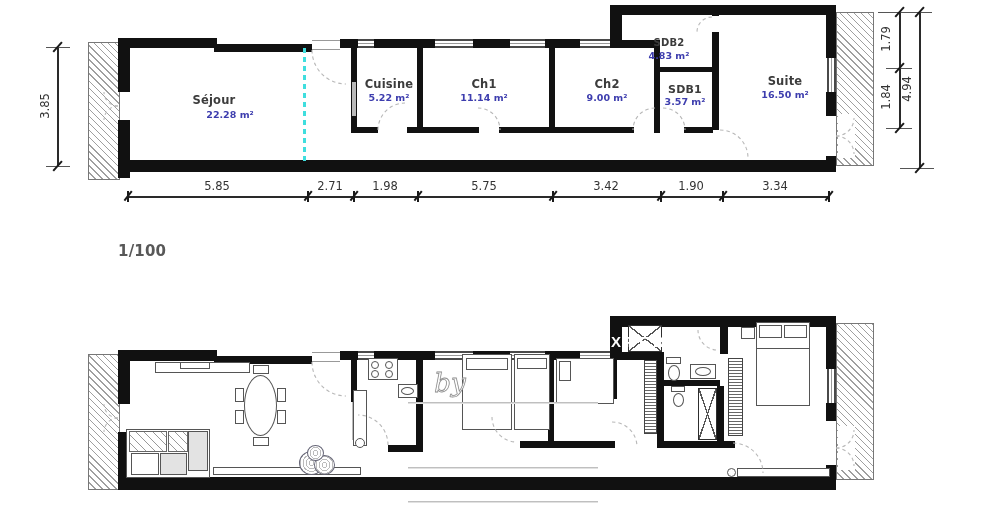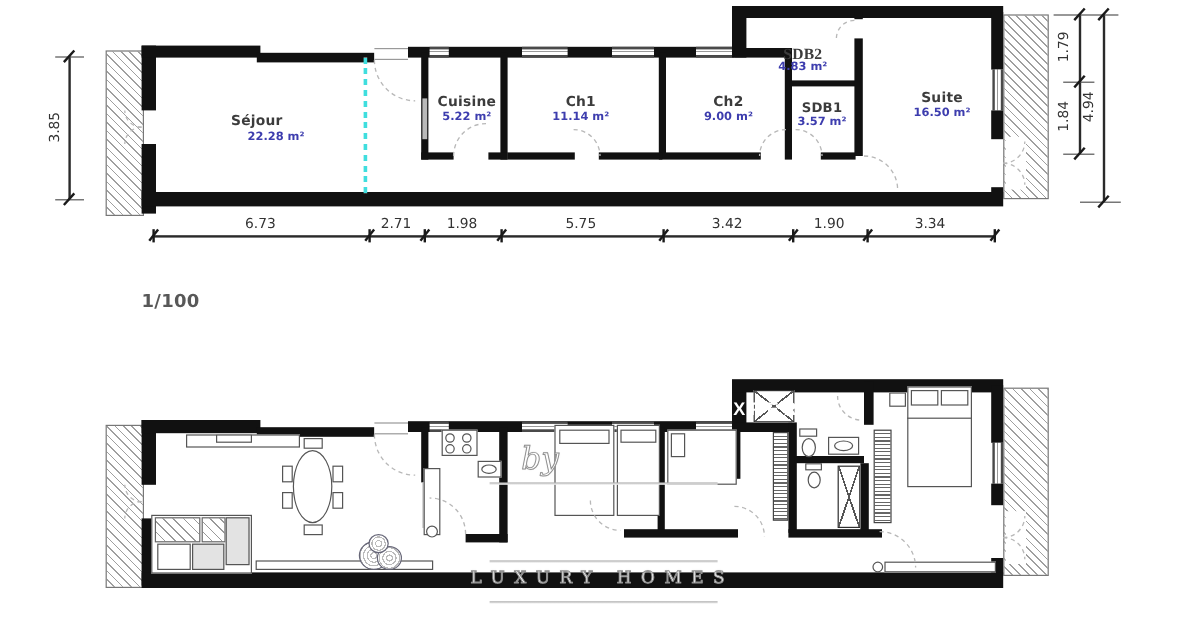--- a/index.html
+++ b/index.html
@@ -99,37 +99,37 @@
   <div class="cyan" style="left:303px;top:48px;height:113px;"></div>
 
   <div class="lbl" style="left:159px;top:93px;">Séjour</div>
   <div class="area" style="left:175px;top:109px;text-align:center;">22.28 m²</div>
   <div class="lbl" style="left:334px;top:77px;">Cuisine</div>
   <div class="area" style="left:334px;top:92px;">5.22 m²</div>
   <div class="lbl" style="left:429px;top:77px;">Ch1</div>
   <div class="area" style="left:429px;top:92px;">11.14 m²</div>
   <div class="lbl" style="left:552px;top:77px;">Ch2</div>
   <div class="area" style="left:552px;top:92px;">9.00 m²</div>
-  <div class="lbl" style="left:614px;top:37px;font-size:13px;font-family:Liberation Serif, serif;">SDB2</div>
+  <div class="lbl" style="left:614px;top:37px;font-size:10px;">SDB2</div>
   <div class="area" style="left:614px;top:50px;">4.83 m²</div>
   <div class="lbl" style="left:630px;top:83px;font-size:11px;">SDB1</div>
   <div class="area" style="left:630px;top:96px;">3.57 m²</div>
   <div class="lbl" style="left:730px;top:74px;">Suite</div>
   <div class="area" style="left:730px;top:89px;">16.50 m²</div>
 
   <div class="dline" style="left:127px;top:196px;width:701px;height:1.5px;"></div>
   <div class="tick" style="left:127px;top:191px;"></div>
   <div class="tick" style="left:307px;top:191px;"></div>
   <div class="tick" style="left:353px;top:191px;"></div>
   <div class="tick" style="left:417px;top:191px;"></div>
   <div class="tick" style="left:552px;top:191px;"></div>
   <div class="tick" style="left:660px;top:191px;"></div>
   <div class="tick" style="left:722px;top:191px;"></div>
   <div class="tick" style="left:828px;top:191px;"></div>
-  <div class="dlbl" style="left:217px;top:179px;">6.73</div>
+  <div class="dlbl" style="left:217px;top:179px;">5.85</div>
   <div class="dlbl" style="left:330px;top:179px;">2.71</div>
   <div class="dlbl" style="left:385px;top:179px;">1.98</div>
   <div class="dlbl" style="left:484px;top:179px;">5.75</div>
   <div class="dlbl" style="left:606px;top:179px;">3.42</div>
   <div class="dlbl" style="left:691px;top:179px;">1.90</div>
   <div class="dlbl" style="left:775px;top:179px;">3.34</div>
 
   <div class="dline" style="left:57px;top:47px;width:1.5px;height:119px;"></div>
   <div class="ext" style="left:46px;top:47px;width:24px;"></div>
   <div class="ext" style="left:46px;top:166px;width:24px;"></div>
@@ -261,16 +261,15 @@
     <path d="M 716 350 A 20 20 0 0 1 698 330"></path>
     <path d="M 733 443 A 30 30 0 0 1 763 473"></path>
     <path d="M 836 448 A 18 18 0 0 0 854 430"></path>
     <path d="M 836 448 A 18 18 0 0 1 854 466"></path>
   </svg>
 
   <div class="xperts" style="left:611px;top:333px;">XPERTS</div>
   <div class="wm" style="left:420px;top:368px;width:60px;font-size:26px;font-style:italic;">by</div>
   <div class="wmline" style="left:408px;top:402px;width:190px;"></div>
   <div class="wmline" style="left:408px;top:467px;width:190px;"></div>
-  <div class="wm" style="left:392px;top:474px;width:220px;font-size:14px;letter-spacing:8px;">LUXURY HOMES</div>
   <div class="wmline" style="left:408px;top:501px;width:190px;"></div>
 
 </div>
 
 </body></html>

